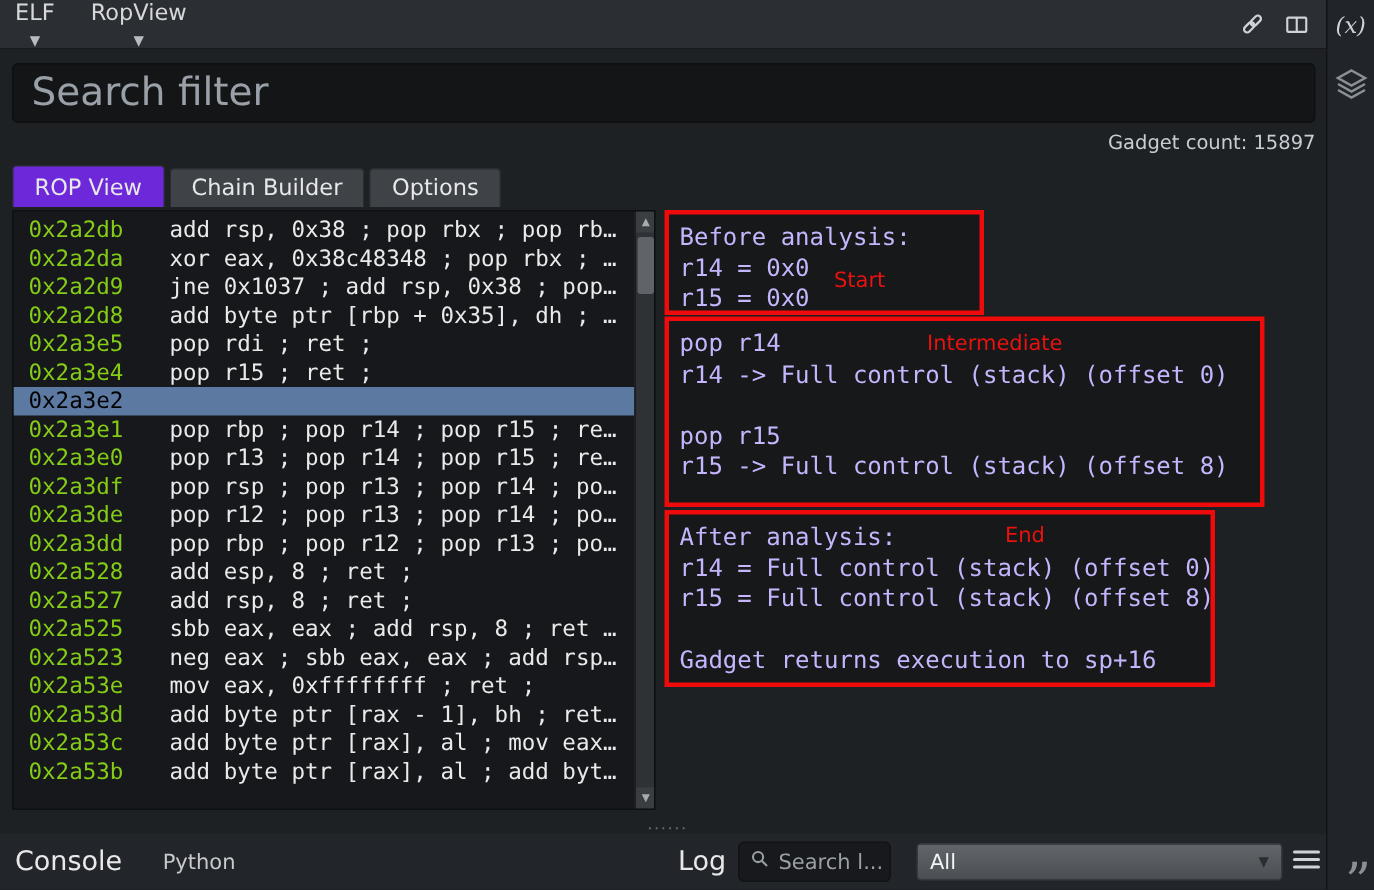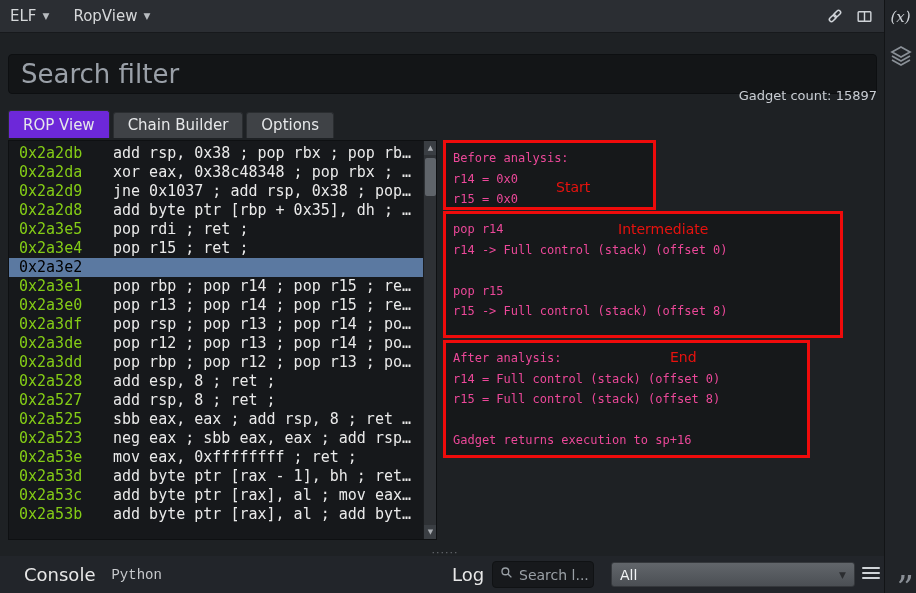--- a/index.html
+++ b/index.html
@@ -10,21 +10,21 @@
     color:#d6d8da;
     position:relative;
   }
 
   
   .titlebar {
     position:absolute; left:0; top:0; width:884px; height:33px;
     background:#2b2e33; border-bottom:1px solid #17191c;
     display:flex; align-items:center; padding:0 10px; gap:24px;
   }
-  .menu-item { font-size:15px; color:#d6d8da; display:flex; align-items:center; gap:6px; cursor:default; }
+  .menu-item { font-size:15px; color:#d6d8da; display:flex; align-items:center; gap:6px; cursor:default;flex-direction:column; }
   .menu-item .caret { font-size:9px; color:#b8bcc0; }
   .titlebar-icons { margin-left:auto; display:flex; align-items:center; gap:10px; }
   .tb-icon svg { display:block; }
 
   
   .right-strip {
     position:absolute; right:0; top:0; width:32px; height:593px;
     background:#212428; border-left:1px solid #121416;
     display:flex; flex-direction:column; align-items:center;
   }
@@ -33,21 +33,21 @@
   .quote-logo {
     position:absolute; bottom:-12px; right:2px;
     font-size:34px; color:#8a8f96; font-family:"DejaVu Serif", serif; line-height:1;
   }
 
   
   .search-filter {
     position:absolute; left:8px; top:42px; width:869px; height:40px;
     background:#131517; border:1px solid #0d0f11; border-radius:4px;
     color:#e8eaec; font-size:26px; padding:0 12px;
-    font-family:"DejaVu Sans", sans-serif; outline:none;margin-top:12px;
+    font-family:"DejaVu Sans", sans-serif; outline:none;
   }
   .search-filter::placeholder { color:#9aa0a8; opacity:1; }
 
   .gadget-count {
     position:absolute; right:39px; top:88px;
     font-size:13px; color:#c9cdd3;
   }
 
   
   .tabs { position:absolute; left:8px; top:110px; display:flex; gap:3px; align-items:flex-end; }
@@ -76,44 +76,44 @@
   .vs-btn { position:absolute; left:0; width:13px; height:14px; background:#3a3e43; color:#a7abb0; font-size:7px; text-align:center; line-height:14px; }
   .vs-btn.up { top:0; }
   .vs-btn.down { bottom:0; }
   .vs-thumb { position:absolute; left:1px; top:17px; width:11px; height:38px; background:#5f646a; border-radius:2px; }
 
   
   .analysis-box {
     position:absolute; background:#16181a; border:3px solid #ef0b0b;
   }
   .analysis-box pre {
-    font-family:"DejaVu Sans Mono", monospace; font-size:12px; line-height:20.5px;
-    color:#ec4899; padding:5px 7px;border-radius:21px;
+    font-family:"DejaVu Sans Mono", monospace; font-size:16px; line-height:20.5px;
+    color:#c4b5fd; padding:5px 7px;border-radius:21px;
   }
   .box-before { left:443px; top:140px; width:213px; height:70px; }
   .box-inter  { left:443px; top:211px; width:400px; height:127px; }
   .box-after  { left:443px; top:340px; width:367px; height:118px; }
   .annotation { position:absolute; color:#e8120e; font-size:14px; font-family:"DejaVu Sans", sans-serif; }
   .ann-start { left:110px; top:36px; }
   .ann-inter { left:172px; top:7px; }
   .ann-end   { left:224px; top:6px; }
 
   
   .splitter-dots {
     position:absolute; left:430px; top:546px; width:30px;
     color:#6a6e73; font-size:11px; letter-spacing:1px; text-align:center;
   }
 
   
   .bottom-bar {
     position:absolute; left:0; top:556px; width:884px; height:37px;
     background:#22252a; display:flex; align-items:center;
   }
-  .console-tab { font-size:18px; color:#e8e8e8; margin-left:24px; cursor:default; }
-  .python-tab  { font-size:14px; color:#c8cacd; margin-left:16px; cursor:default;font-family:Liberation Mono, monospace; }
+  .console-tab { font-size:18px; color:#e8e8e8; margin-left:10px; cursor:default; }
+  .python-tab  { font-size:14px; color:#c8cacd; margin-left:27px; cursor:default; }
   .log-label { font-size:18px; color:#e8e8e8; position:absolute; left:452px; }
   .log-search {
     position:absolute; left:492px; top:5px; width:102px; height:27px;
     background:#17191c; border:1px solid #101214; border-radius:4px;
     display:flex; align-items:center; padding:0 6px; gap:5px;
   }
   .log-search input {
     background:transparent; border:none; outline:none; width:70px;
     color:#c6cace; font-size:14px; font-family:"DejaVu Sans", sans-serif;
   }

